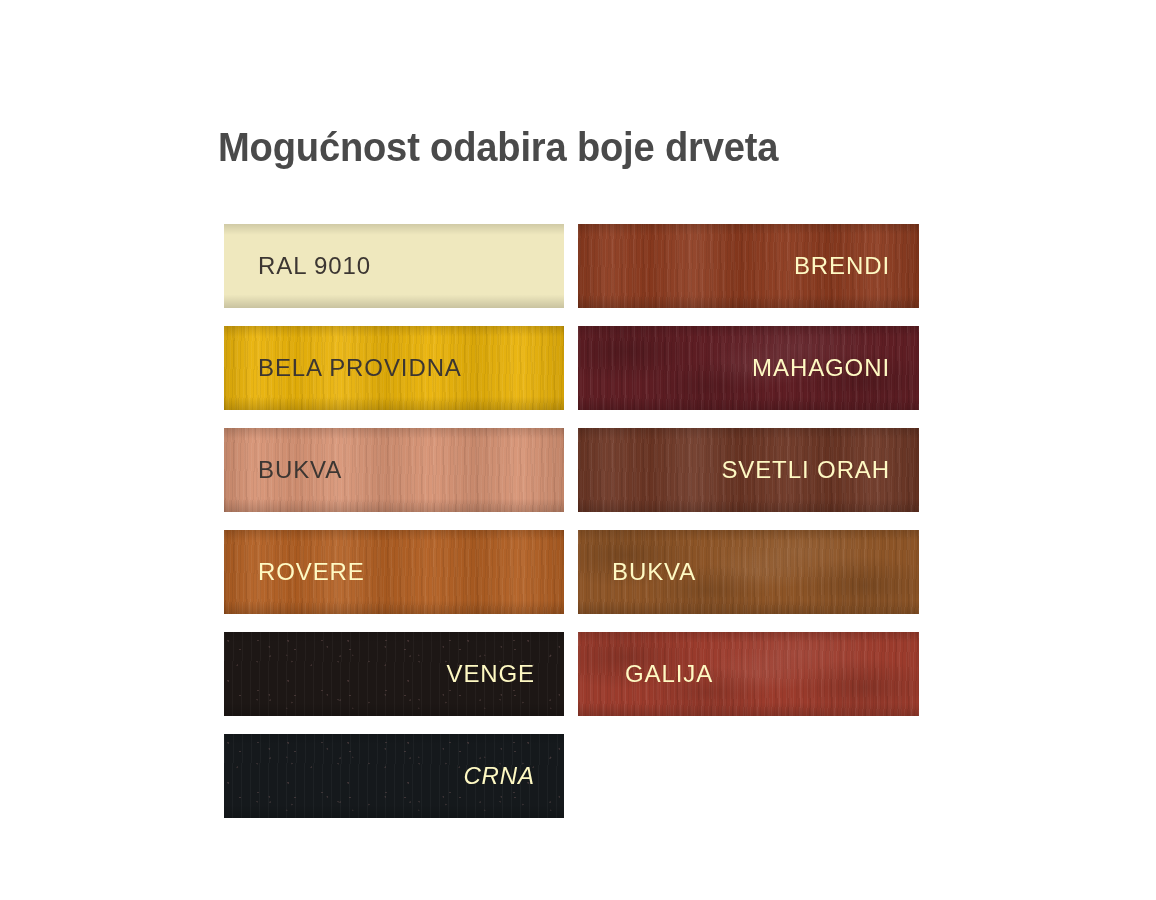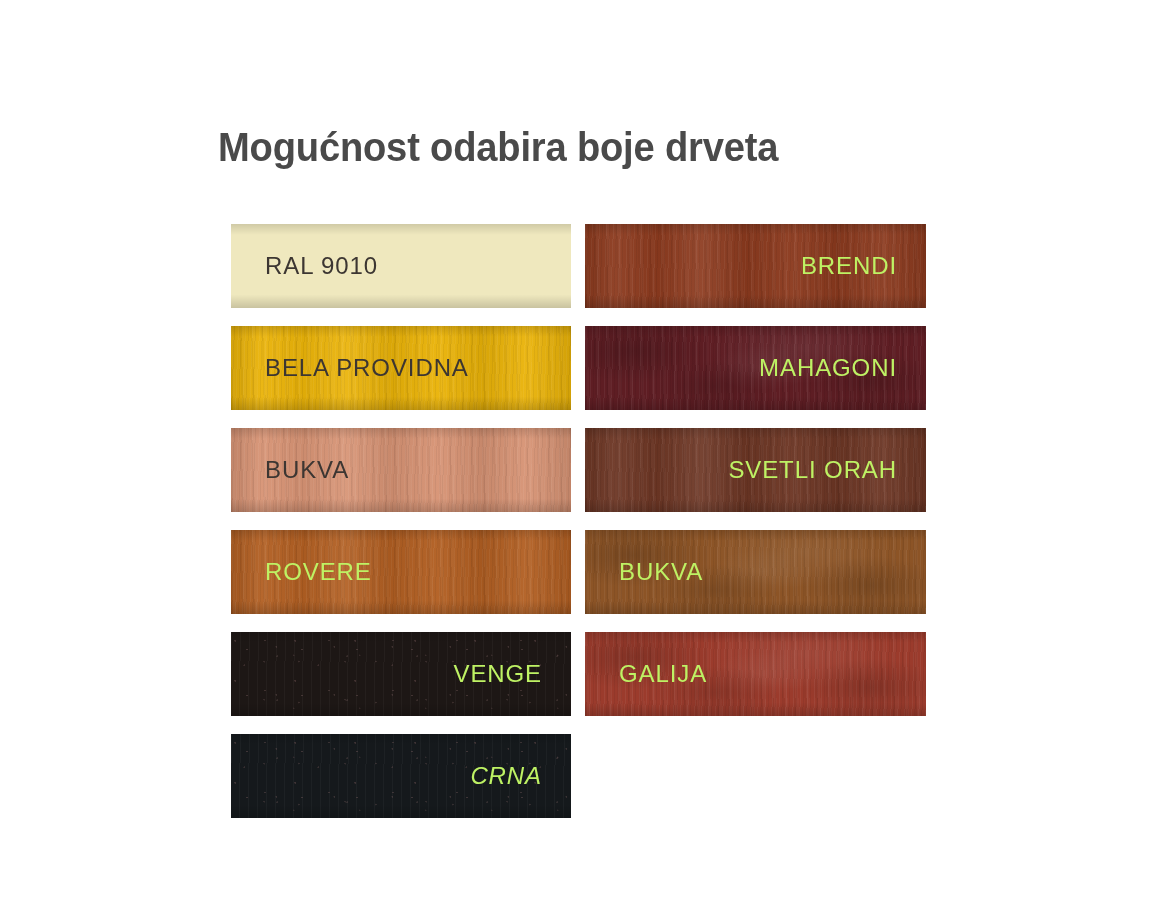--- a/index.html
+++ b/index.html
@@ -30,21 +30,21 @@
     letter-spacing: -0.2px;
     color: #4a4a4a;
     transform: scaleX(0.93);
     transform-origin: left center;
     white-space: nowrap;
     line-height: 1.15;
   }
 
   .swatch-grid {
     position: absolute;
-    left: 231px;
+    left: 224px;
     top: 224px;
     width: 554px;
     display: grid;
     grid-template-columns: 340px 341px;
     column-gap: 14px;
     row-gap: 18px;
   }
 
   .swatch {
     position: relative;
@@ -82,21 +82,21 @@
   .col-right .label {
     margin-right: 29px;
   }
 
   
   .sw-ral9010      { background: #efe8be; }
   .sw-belaprovidna { background: #eab308; }
   .sw-bukva        { background: #d79374; }
   .sw-rovere       { background: #b25f22; }
   .sw-mielle       { background: #8c5426; }
-  .sw-galija       { background: #9b3b2c; }
+  .sw-galija       { background: #9b3b2c; padding-left: 13px; }
   .sw-brendi       { background: #8c3a1e; }
   .sw-mahagoni     { background: #5e1d23; }
   .sw-svetliorah   { background: #6d3624; }
   .sw-tamniorah    { background: #4a2e21; }
   .sw-venge        { background: #1d1715; }
   .sw-crna         { background: #15191c; font-style: italic; }
 
   
   
   .grain-streak {
@@ -181,21 +181,21 @@
         180deg,
         rgba(0,0,0,0.13) 0%,
         rgba(0,0,0,0.00) 13%,
         rgba(0,0,0,0.00) 84%,
         rgba(0,0,0,0.16) 100%
       );
   }
 
   
   .label-dark  { color: #3c3632; }
-  .label-light { color: #bef264; }
+  .label-light { color: #fef9c3; }
 </style>
 </head>
 <body>
 
 <div class="page">
 
   <h1 class="page-title">Mogućnost odabira boje drveta</h1>
 
   <div class="swatch-grid">
 

